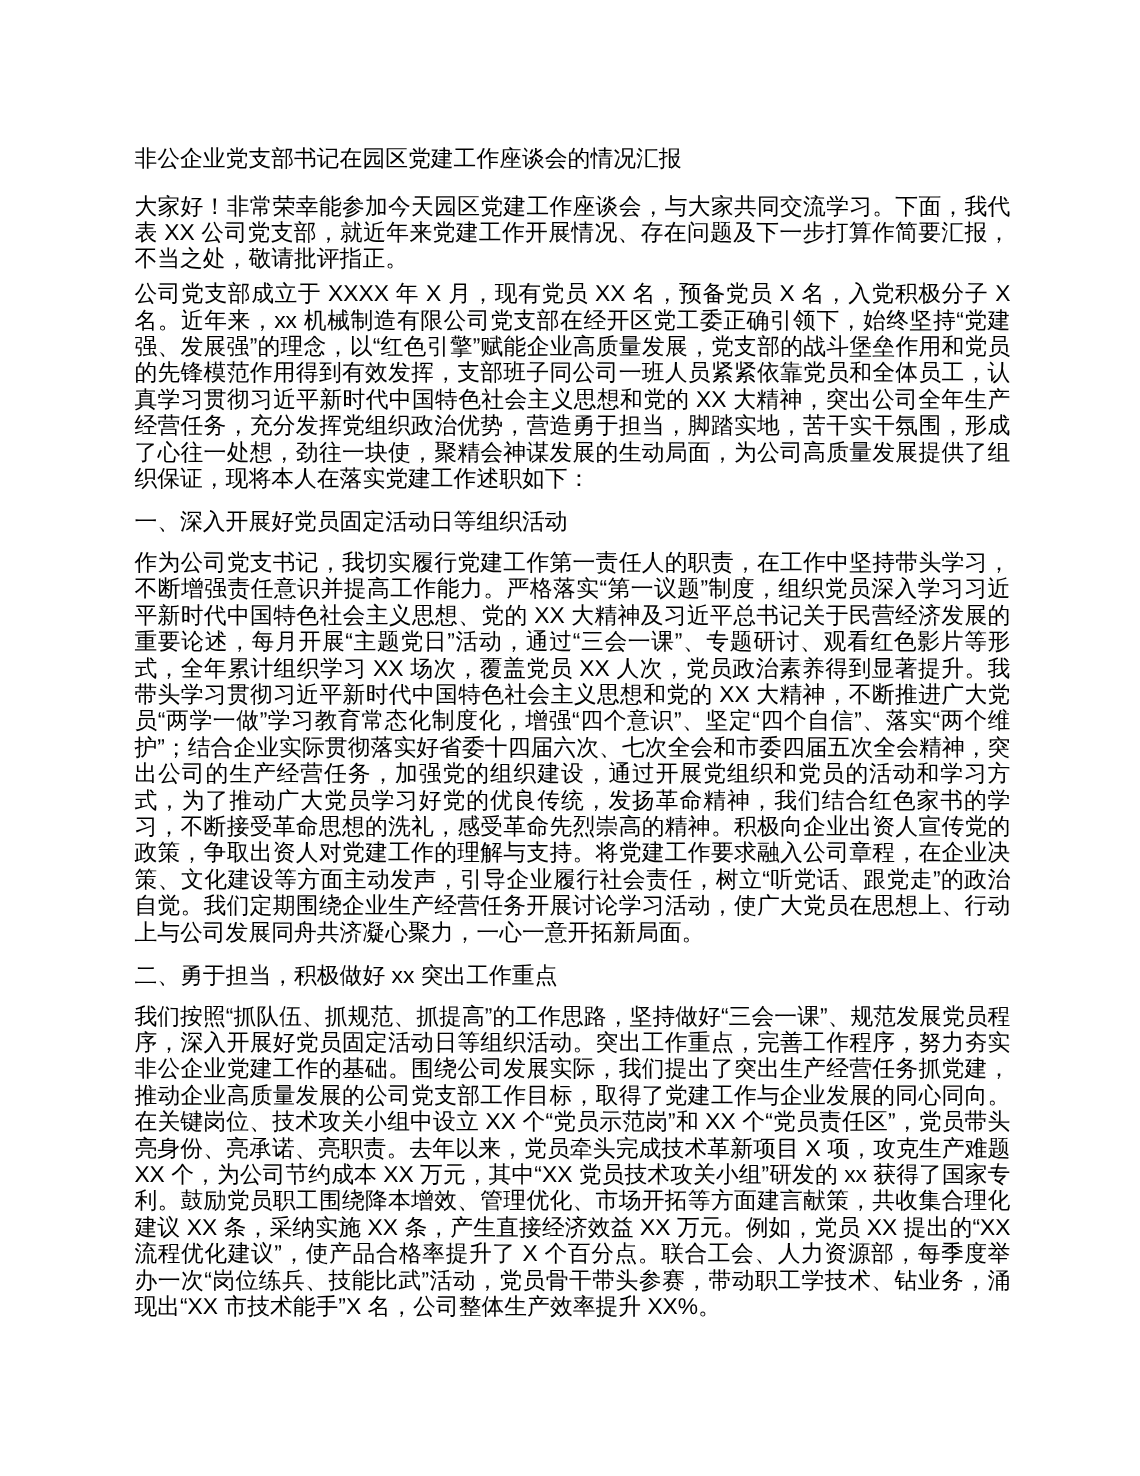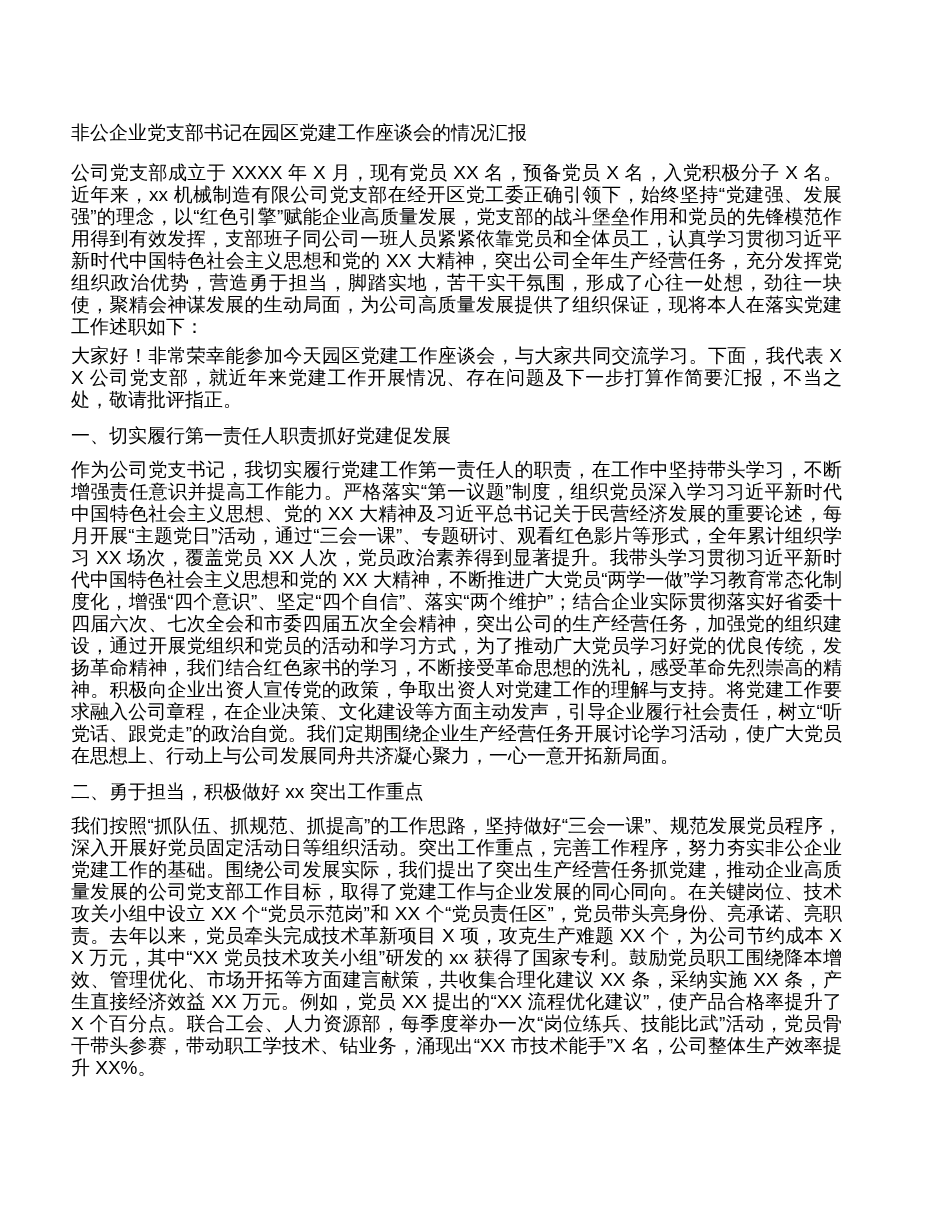--- a/index.html
+++ b/index.html
@@ -9,21 +9,21 @@
   }
   body {
     width: 950px;
     height: 1230px;
     overflow: hidden;
   }
   .page {
     box-sizing: border-box;
     width: 950px;
     height: 1230px;
-    padding: 122px 108px 0 71px;
+    padding: 122px 108px 0 112px;
     background: #ffffff;
     color: #000000;
     font-family: "Liberation Sans", sans-serif;
     font-size: 19px;
     line-height: 22px;
   }
   .doc-title {
     margin: 0 0 18px 0;
     font-size: 19px;
     font-weight: normal;
@@ -46,20 +46,20 @@
     text-align: left;
     font-weight: normal;
   }
 </style>
 </head>
 <body>
 
 <div class="page">
   <div class="doc-title">非公企业党支部书记在园区党建工作座谈会的情况汇报</div>
   <div class="doc-body">
+      <p class="para">大家好！非常荣幸能参加今天园区党建工作座谈会，与大家共同交流学习。下面，我代表 XX 公司党支部，就近年来党建工作开展情况、存在问题及下一步打算作简要汇报，不当之处，敬请批评指正。</p>
       <p class="para">公司党支部成立于 XXXX 年 X 月，现有党员 XX 名，预备党员 X 名，入党积极分子 X 名。近年来，xx 机械制造有限公司党支部在经开区党工委正确引领下，始终坚持“党建强、发展强”的理念，以“红色引擎”赋能企业高质量发展，党支部的战斗堡垒作用和党员的先锋模范作用得到有效发挥，支部班子同公司一班人员紧紧依靠党员和全体员工，认真学习贯彻习近平新时代中国特色社会主义思想和党的 XX 大精神，突出公司全年生产经营任务，充分发挥党组织政治优势，营造勇于担当，脚踏实地，苦干实干氛围，形成了心往一处想，劲往一块使，聚精会神谋发展的生动局面，为公司高质量发展提供了组织保证，现将本人在落实党建工作述职如下：</p>
-      <p class="para">大家好！非常荣幸能参加今天园区党建工作座谈会，与大家共同交流学习。下面，我代表 XX 公司党支部，就近年来党建工作开展情况、存在问题及下一步打算作简要汇报，不当之处，敬请批评指正。</p>
-      <p class="heading">一、切实履行第一责任人职责抓好党建促发展</p>
+      <p class="heading">一、深入开展好党员固定活动日等组织活动</p>
       <p class="para">作为公司党支书记，我切实履行党建工作第一责任人的职责，在工作中坚持带头学习，不断增强责任意识并提高工作能力。严格落实“第一议题”制度，组织党员深入学习习近平新时代中国特色社会主义思想、党的 XX 大精神及习近平总书记关于民营经济发展的重要论述，每月开展“主题党日”活动，通过“三会一课”、专题研讨、观看红色影片等形式，全年累计组织学习 XX 场次，覆盖党员 XX 人次，党员政治素养得到显著提升。我带头学习贯彻习近平新时代中国特色社会主义思想和党的 XX 大精神，不断推进广大党员“两学一做”学习教育常态化制度化，增强“四个意识”、坚定“四个自信”、落实“两个维护”；结合企业实际贯彻落实好省委十四届六次、七次全会和市委四届五次全会精神，突出公司的生产经营任务，加强党的组织建设，通过开展党组织和党员的活动和学习方式，为了推动广大党员学习好党的优良传统，发扬革命精神，我们结合红色家书的学习，不断接受革命思想的洗礼，感受革命先烈崇高的精神。积极向企业出资人宣传党的政策，争取出资人对党建工作的理解与支持。将党建工作要求融入公司章程，在企业决策、文化建设等方面主动发声，引导企业履行社会责任，树立“听党话、跟党走”的政治自觉。我们定期围绕企业生产经营任务开展讨论学习活动，使广大党员在思想上、行动上与公司发展同舟共济凝心聚力，一心一意开拓新局面。</p>
       <p class="heading">二、勇于担当，积极做好 xx 突出工作重点</p>
       <p class="para">我们按照“抓队伍、抓规范、抓提高”的工作思路，坚持做好“三会一课”、规范发展党员程序，深入开展好党员固定活动日等组织活动。突出工作重点，完善工作程序，努力夯实非公企业党建工作的基础。围绕公司发展实际，我们提出了突出生产经营任务抓党建，推动企业高质量发展的公司党支部工作目标，取得了党建工作与企业发展的同心同向。在关键岗位、技术攻关小组中设立 XX 个“党员示范岗”和 XX 个“党员责任区”，党员带头亮身份、亮承诺、亮职责。去年以来，党员牵头完成技术革新项目 X 项，攻克生产难题 XX 个，为公司节约成本 XX 万元，其中“XX 党员技术攻关小组”研发的 xx 获得了国家专利。鼓励党员职工围绕降本增效、管理优化、市场开拓等方面建言献策，共收集合理化建议 XX 条，采纳实施 XX 条，产生直接经济效益 XX 万元。例如，党员 XX 提出的“XX 流程优化建议”，使产品合格率提升了 X 个百分点。联合工会、人力资源部，每季度举办一次“岗位练兵、技能比武”活动，党员骨干带头参赛，带动职工学技术、钻业务，涌现出“XX 市技术能手”X 名，公司整体生产效率提升 XX%。</p>
     </div>
 </div>
 
 </body></html>

